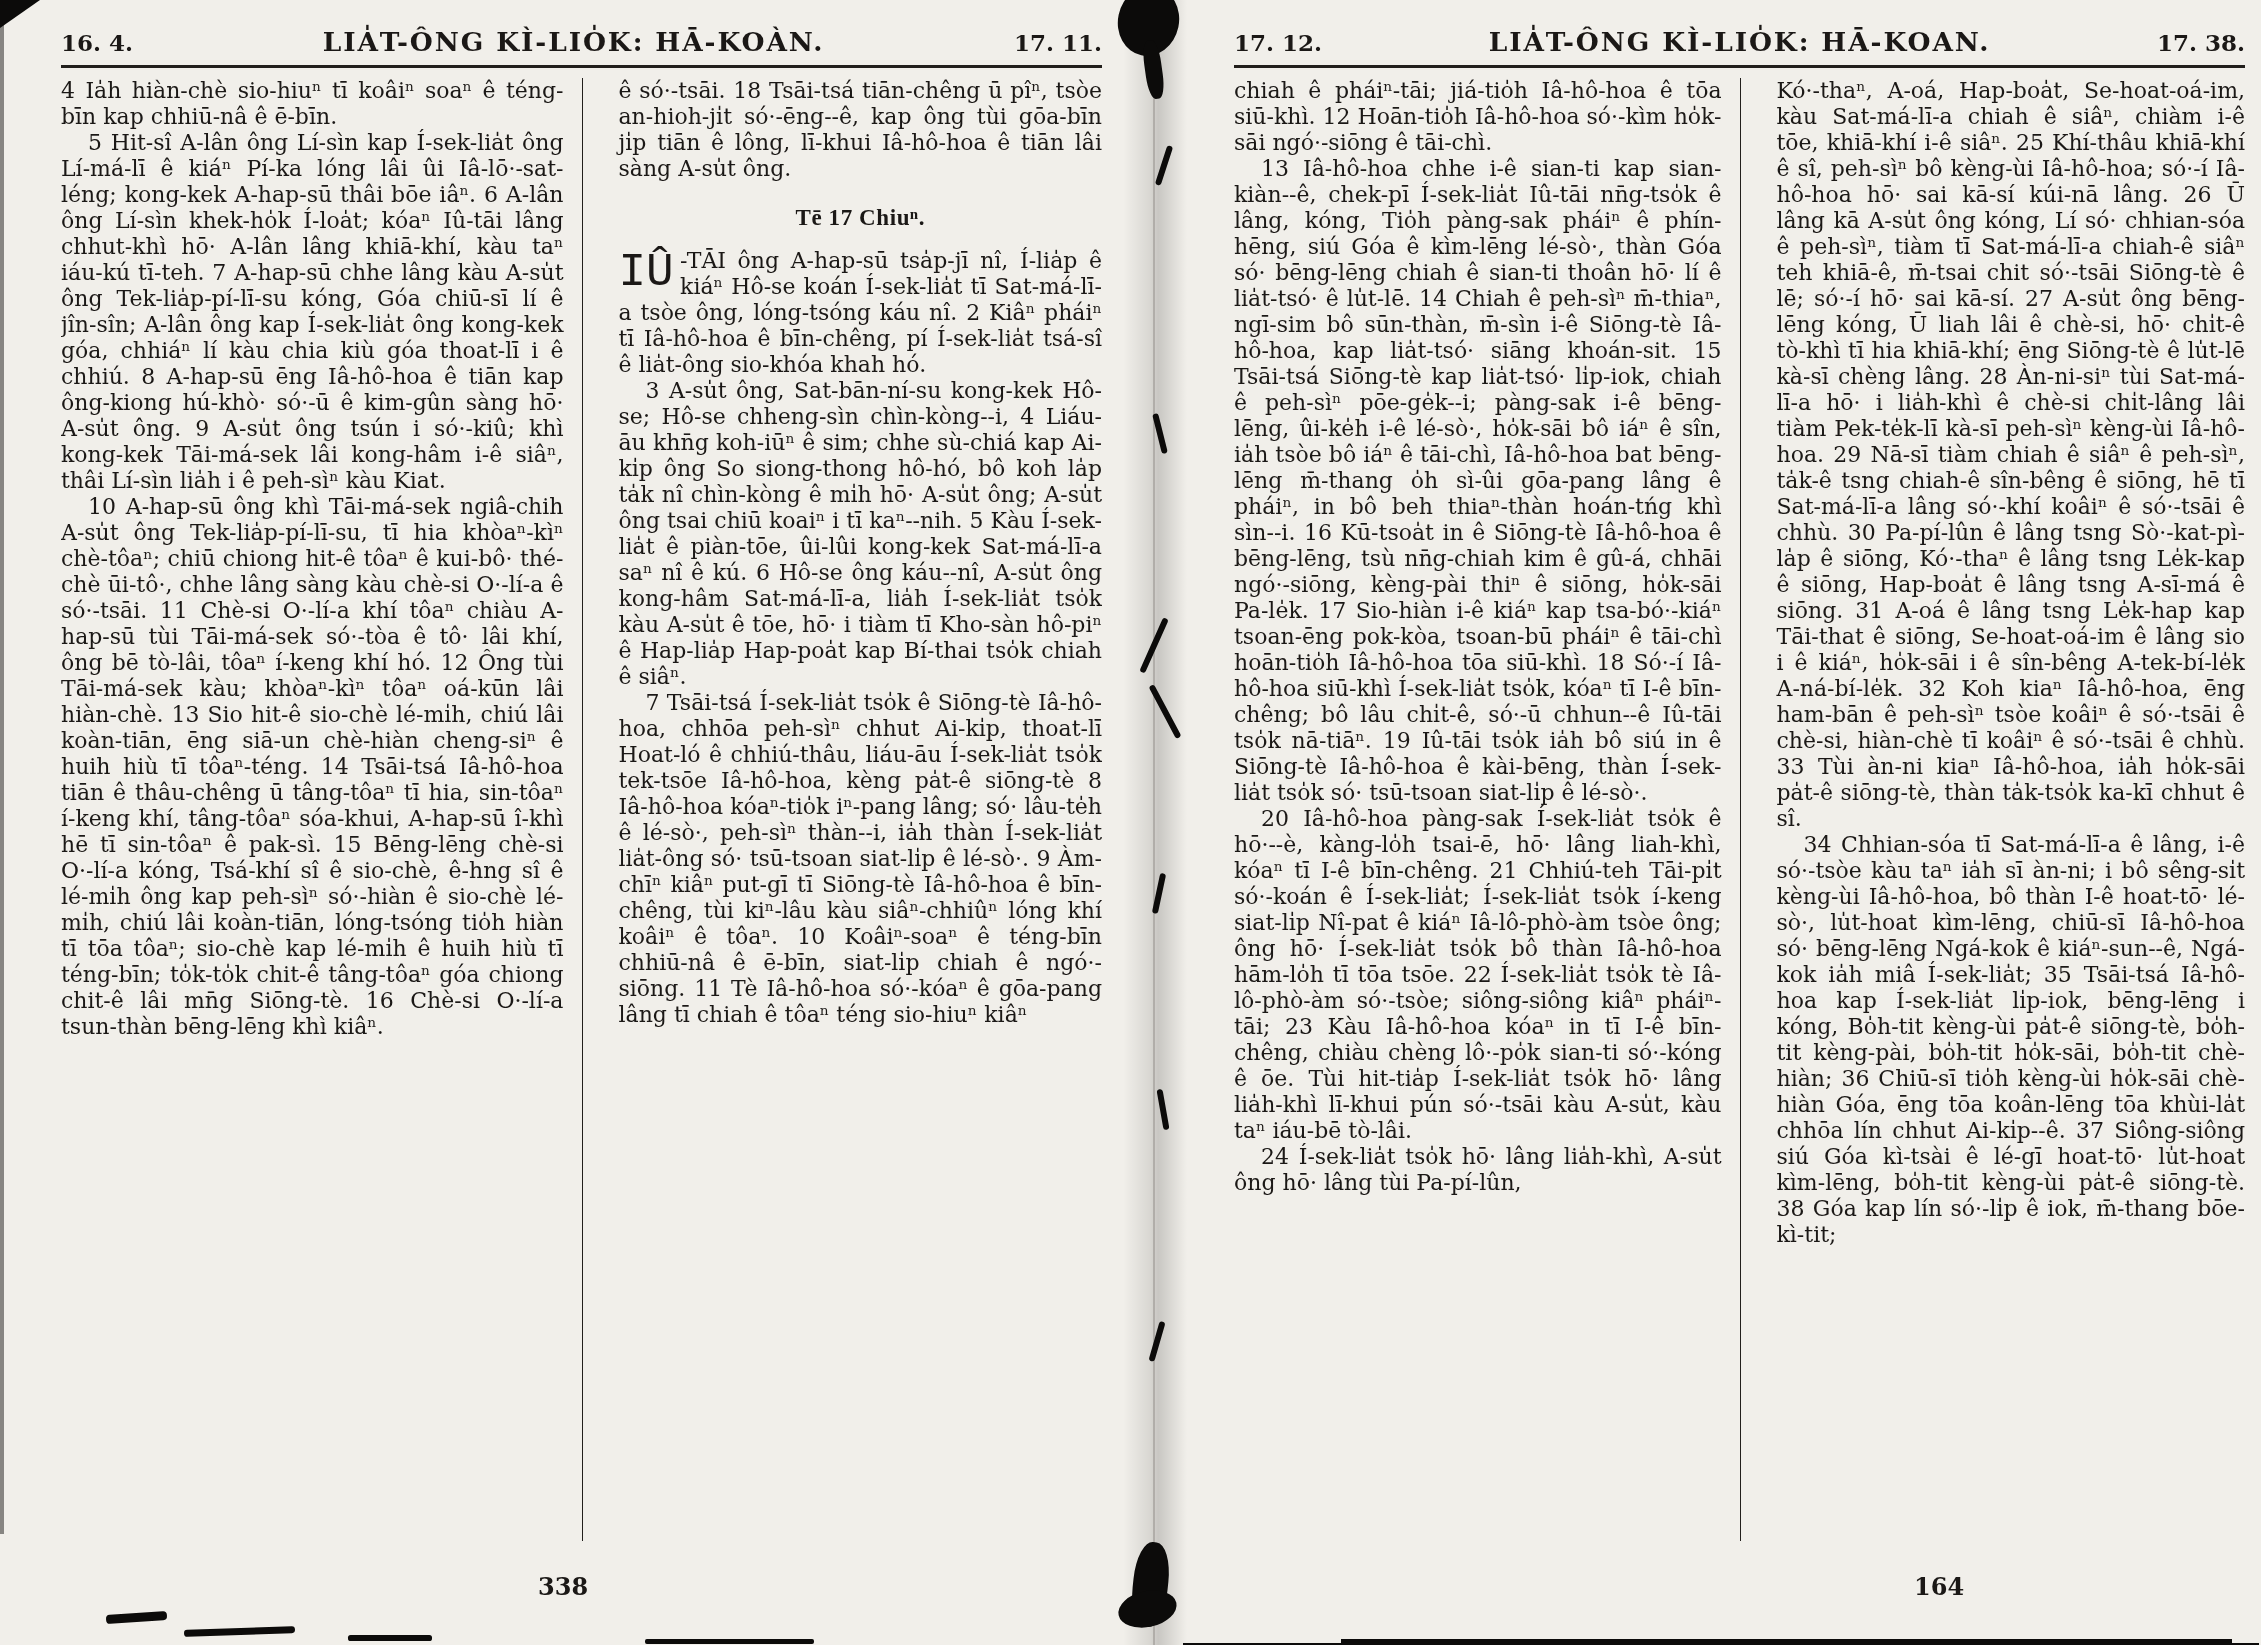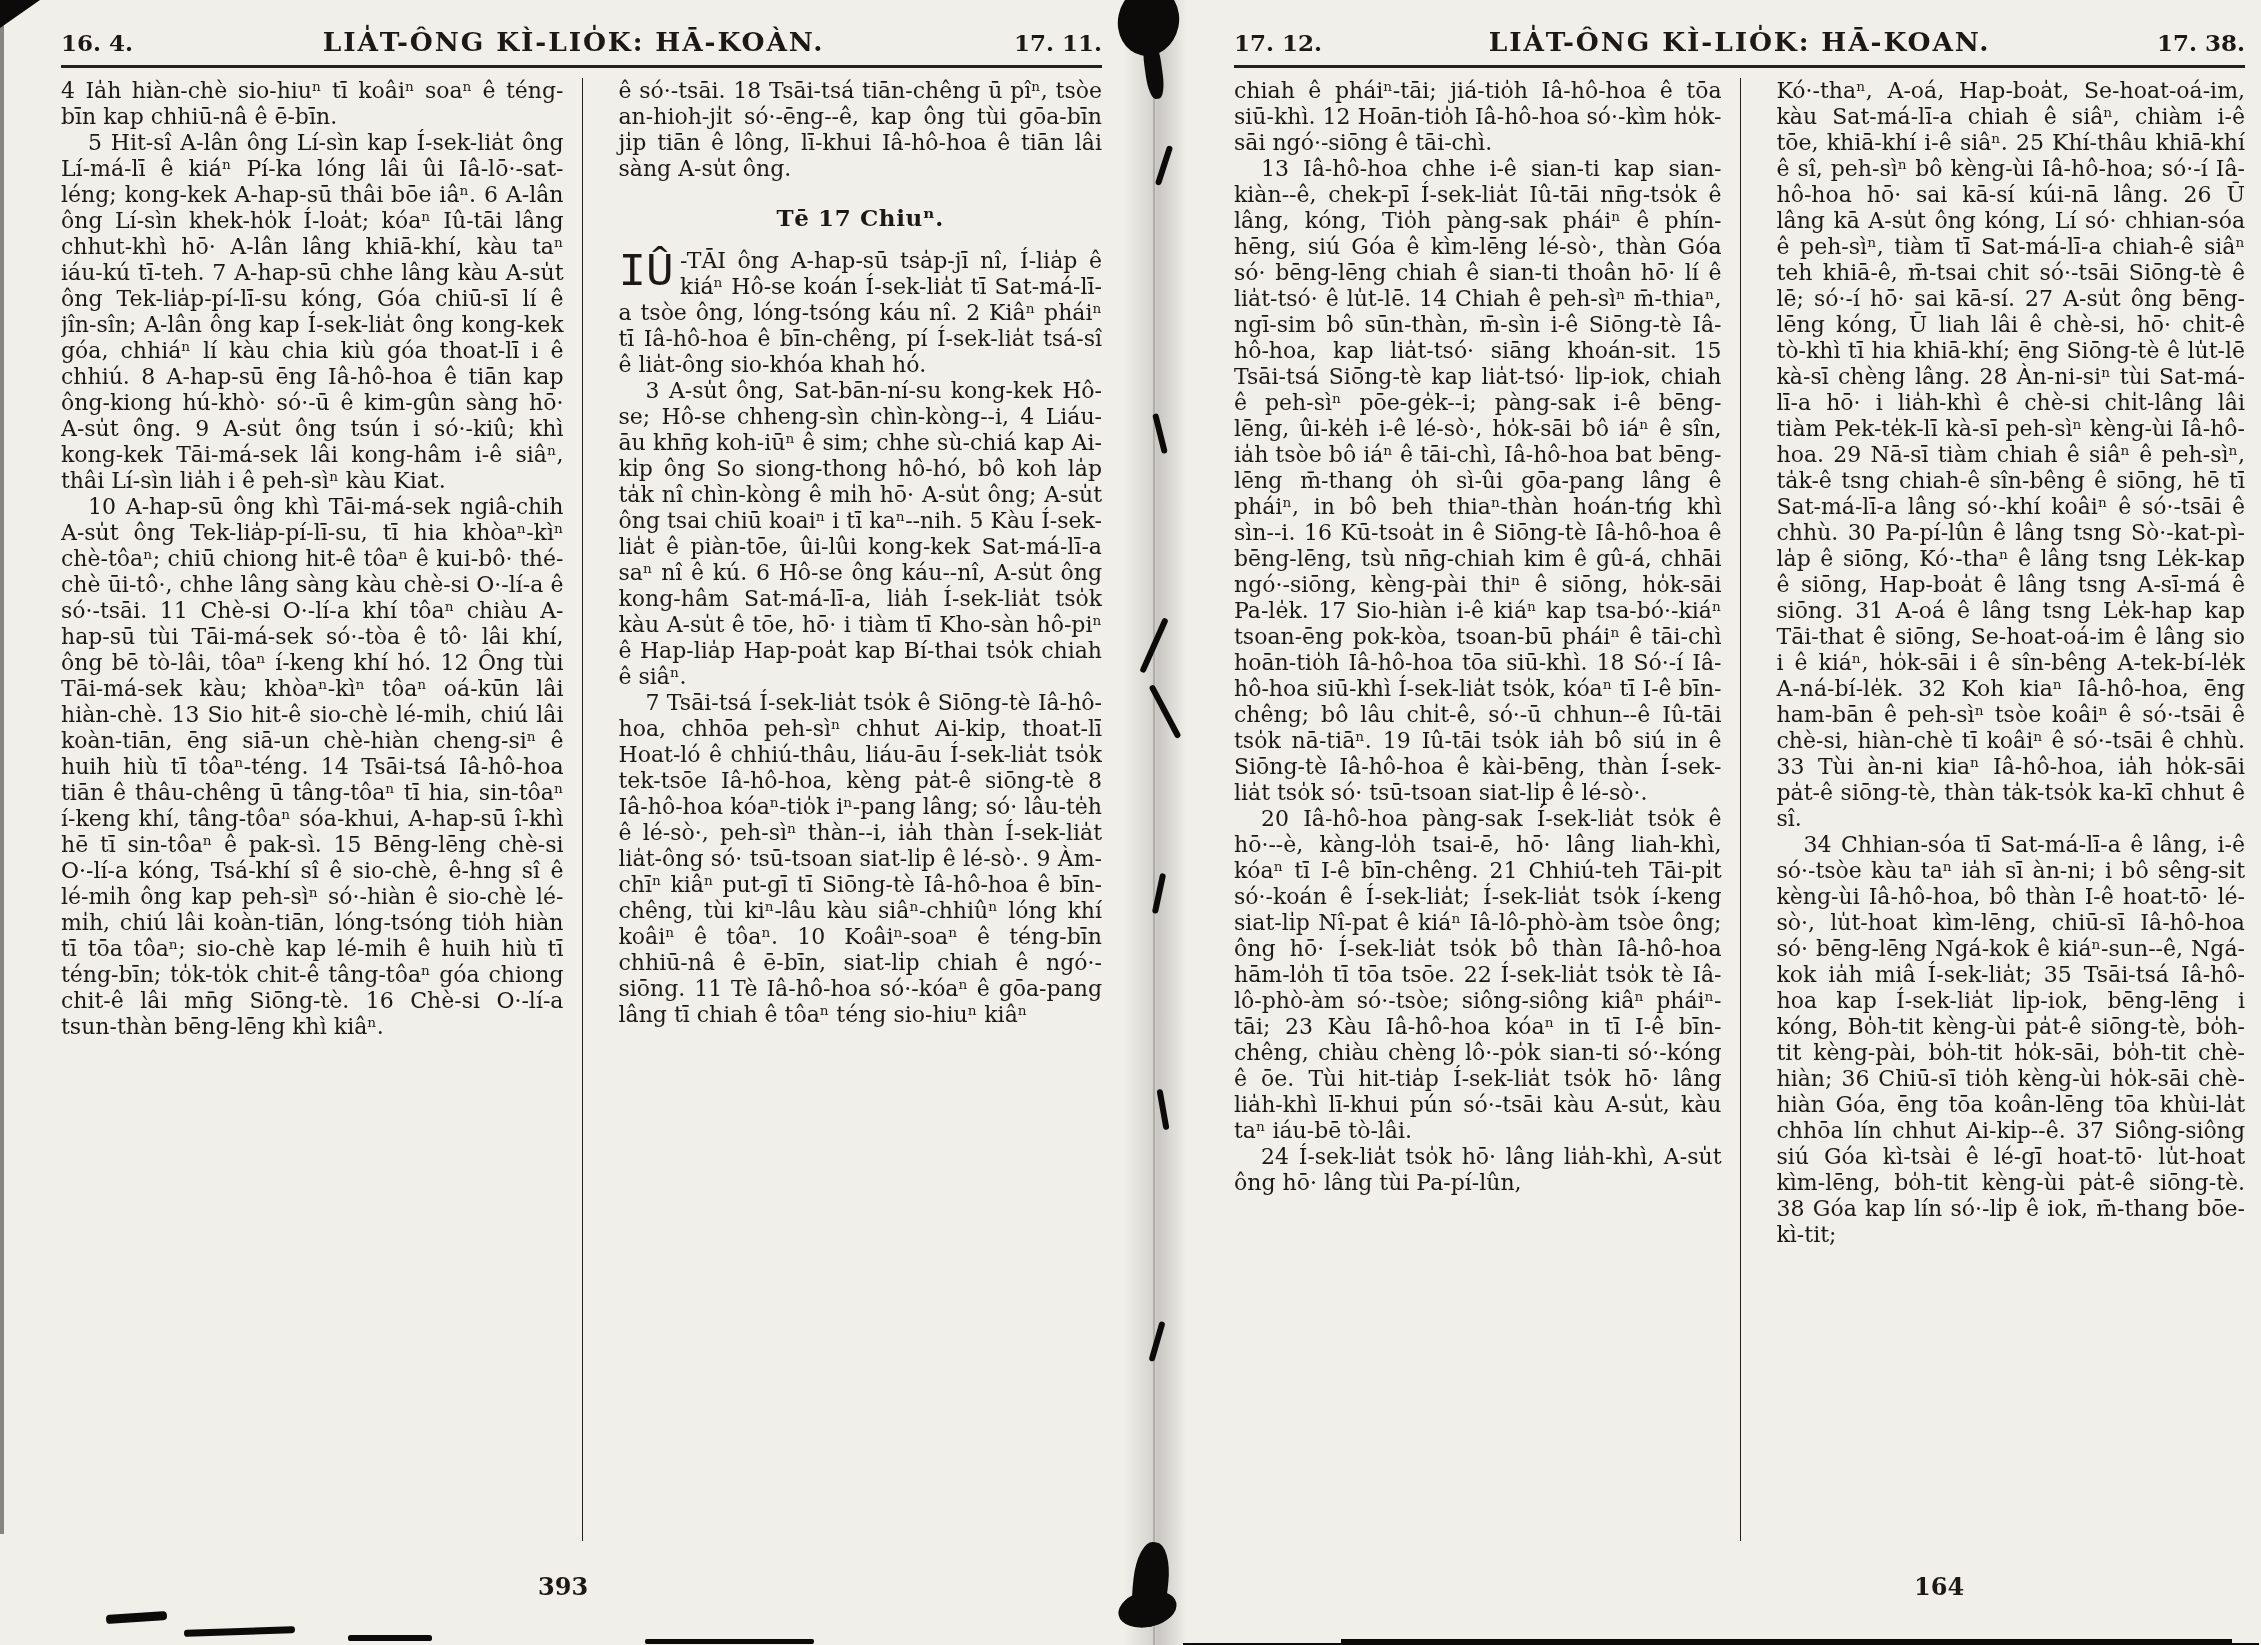--- a/index.html
+++ b/index.html
@@ -44,20 +44,21 @@
 
   p.ind { text-indent:27px; }
   p.np  { text-indent:0; }
 
   .chapter {
     text-align:center;
     font-weight:bold;
     font-size:23px;
     margin:23px 0 17px 0;
     letter-spacing:0.6px;
+    font-family:Liberation Serif, serif;
   }
   .dropcap {
     float:left;
     font-size:46px;
     line-height:48px;
     padding:1.3px 6.4px 0 0;
     font-weight:normal;
     font-family:Liberation Mono, monospace;
   }
 
@@ -119,21 +120,21 @@
       <h2 class="chapter">Tē 17 Chiuⁿ.</h2>
       <p class="np">
         <span class="dropcap">IÛ</span>
         <span>-TĀI ông A-hap-sū tsa̍p-jī nî, Í-lia̍p ê kiáⁿ Hô-se koán Í-sek-lia̍t tī Sat-má-lī-a tsòe ông, lóng-tsóng káu nî. 2 Kiâⁿ pháiⁿ tī Iâ-hô-hoa ê bīn-chêng, pí Í-sek-lia̍t tsá-sî ê lia̍t-ông sio-khóa khah hó.</span>
       </p>
       <p class="ind">3 A-su̍t ông, Sat-bān-ní-su kong-kek Hô-se; Hô-se chheng-sìn chìn-kòng--i, 4 Liáu-āu khn̄g koh-iūⁿ ê sim; chhe sù-chiá kap Ai-ki̍p ông So siong-thong hô-hó, bô koh la̍p ta̍k nî chìn-kòng ê mi̍h hō· A-su̍t ông; A-su̍t ông tsai chiū koaiⁿ i tī kaⁿ--nih. 5 Kàu Í-sek-lia̍t ê piàn-tōe, ûi-lûi kong-kek Sat-má-lī-a saⁿ nî ê kú. 6 Hô-se ông káu--nî, A-su̍t ông kong-hâm Sat-má-lī-a, lia̍h Í-sek-lia̍t tso̍k kàu A-su̍t ê tōe, hō· i tiàm tī Kho-sàn hô-piⁿ ê Hap-lia̍p Hap-poa̍t kap Bí-thai tso̍k chiah ê siâⁿ.</p>
       <p class="ind">7 Tsāi-tsá Í-sek-lia̍t tso̍k ê Siōng-tè Iâ-hô-hoa, chhōa peh-sìⁿ chhut Ai-ki̍p, thoat-lī Hoat-ló ê chhiú-thâu, liáu-āu Í-sek-lia̍t tso̍k tek-tsōe Iâ-hô-hoa, kèng pa̍t-ê siōng-tè 8 Iâ-hô-hoa kóaⁿ-tio̍k iⁿ-pang lâng; só· lâu-te̍h ê lé-sò·, peh-sìⁿ thàn--i, ia̍h thàn Í-sek-lia̍t lia̍t-ông só· tsū-tsoan siat-li̍p ê lé-sò·. 9 Àm-chīⁿ kiâⁿ put-gī tī Siōng-tè Iâ-hô-hoa ê bīn-chêng, tùi kiⁿ-lâu kàu siâⁿ-chhiûⁿ lóng khí koâiⁿ ê tôaⁿ. 10 Koâiⁿ-soaⁿ ê téng-bīn chhiū-nâ ê ē-bīn, siat-li̍p chiah ê ngó·-siōng. 11 Tè Iâ-hô-hoa só·-kóaⁿ ê gōa-pang lâng tī chiah ê tôaⁿ téng sio-hiuⁿ kiâⁿ</p>
     </div>
   </div>
 
-  <div class="pagenum">393</div>
+  <div class="pagenum">338</div>
 </section>
 
 <section class="page page-right">
   <header class="page-header">
     <span class="ref">17. 12.</span>
     <span class="title">LIA̍T-ÔNG KÌ-LIO̍K: HĀ-KOAN.</span>
     <span class="ref">17. 38.</span>
   </header>
 
   <div class="cols">

